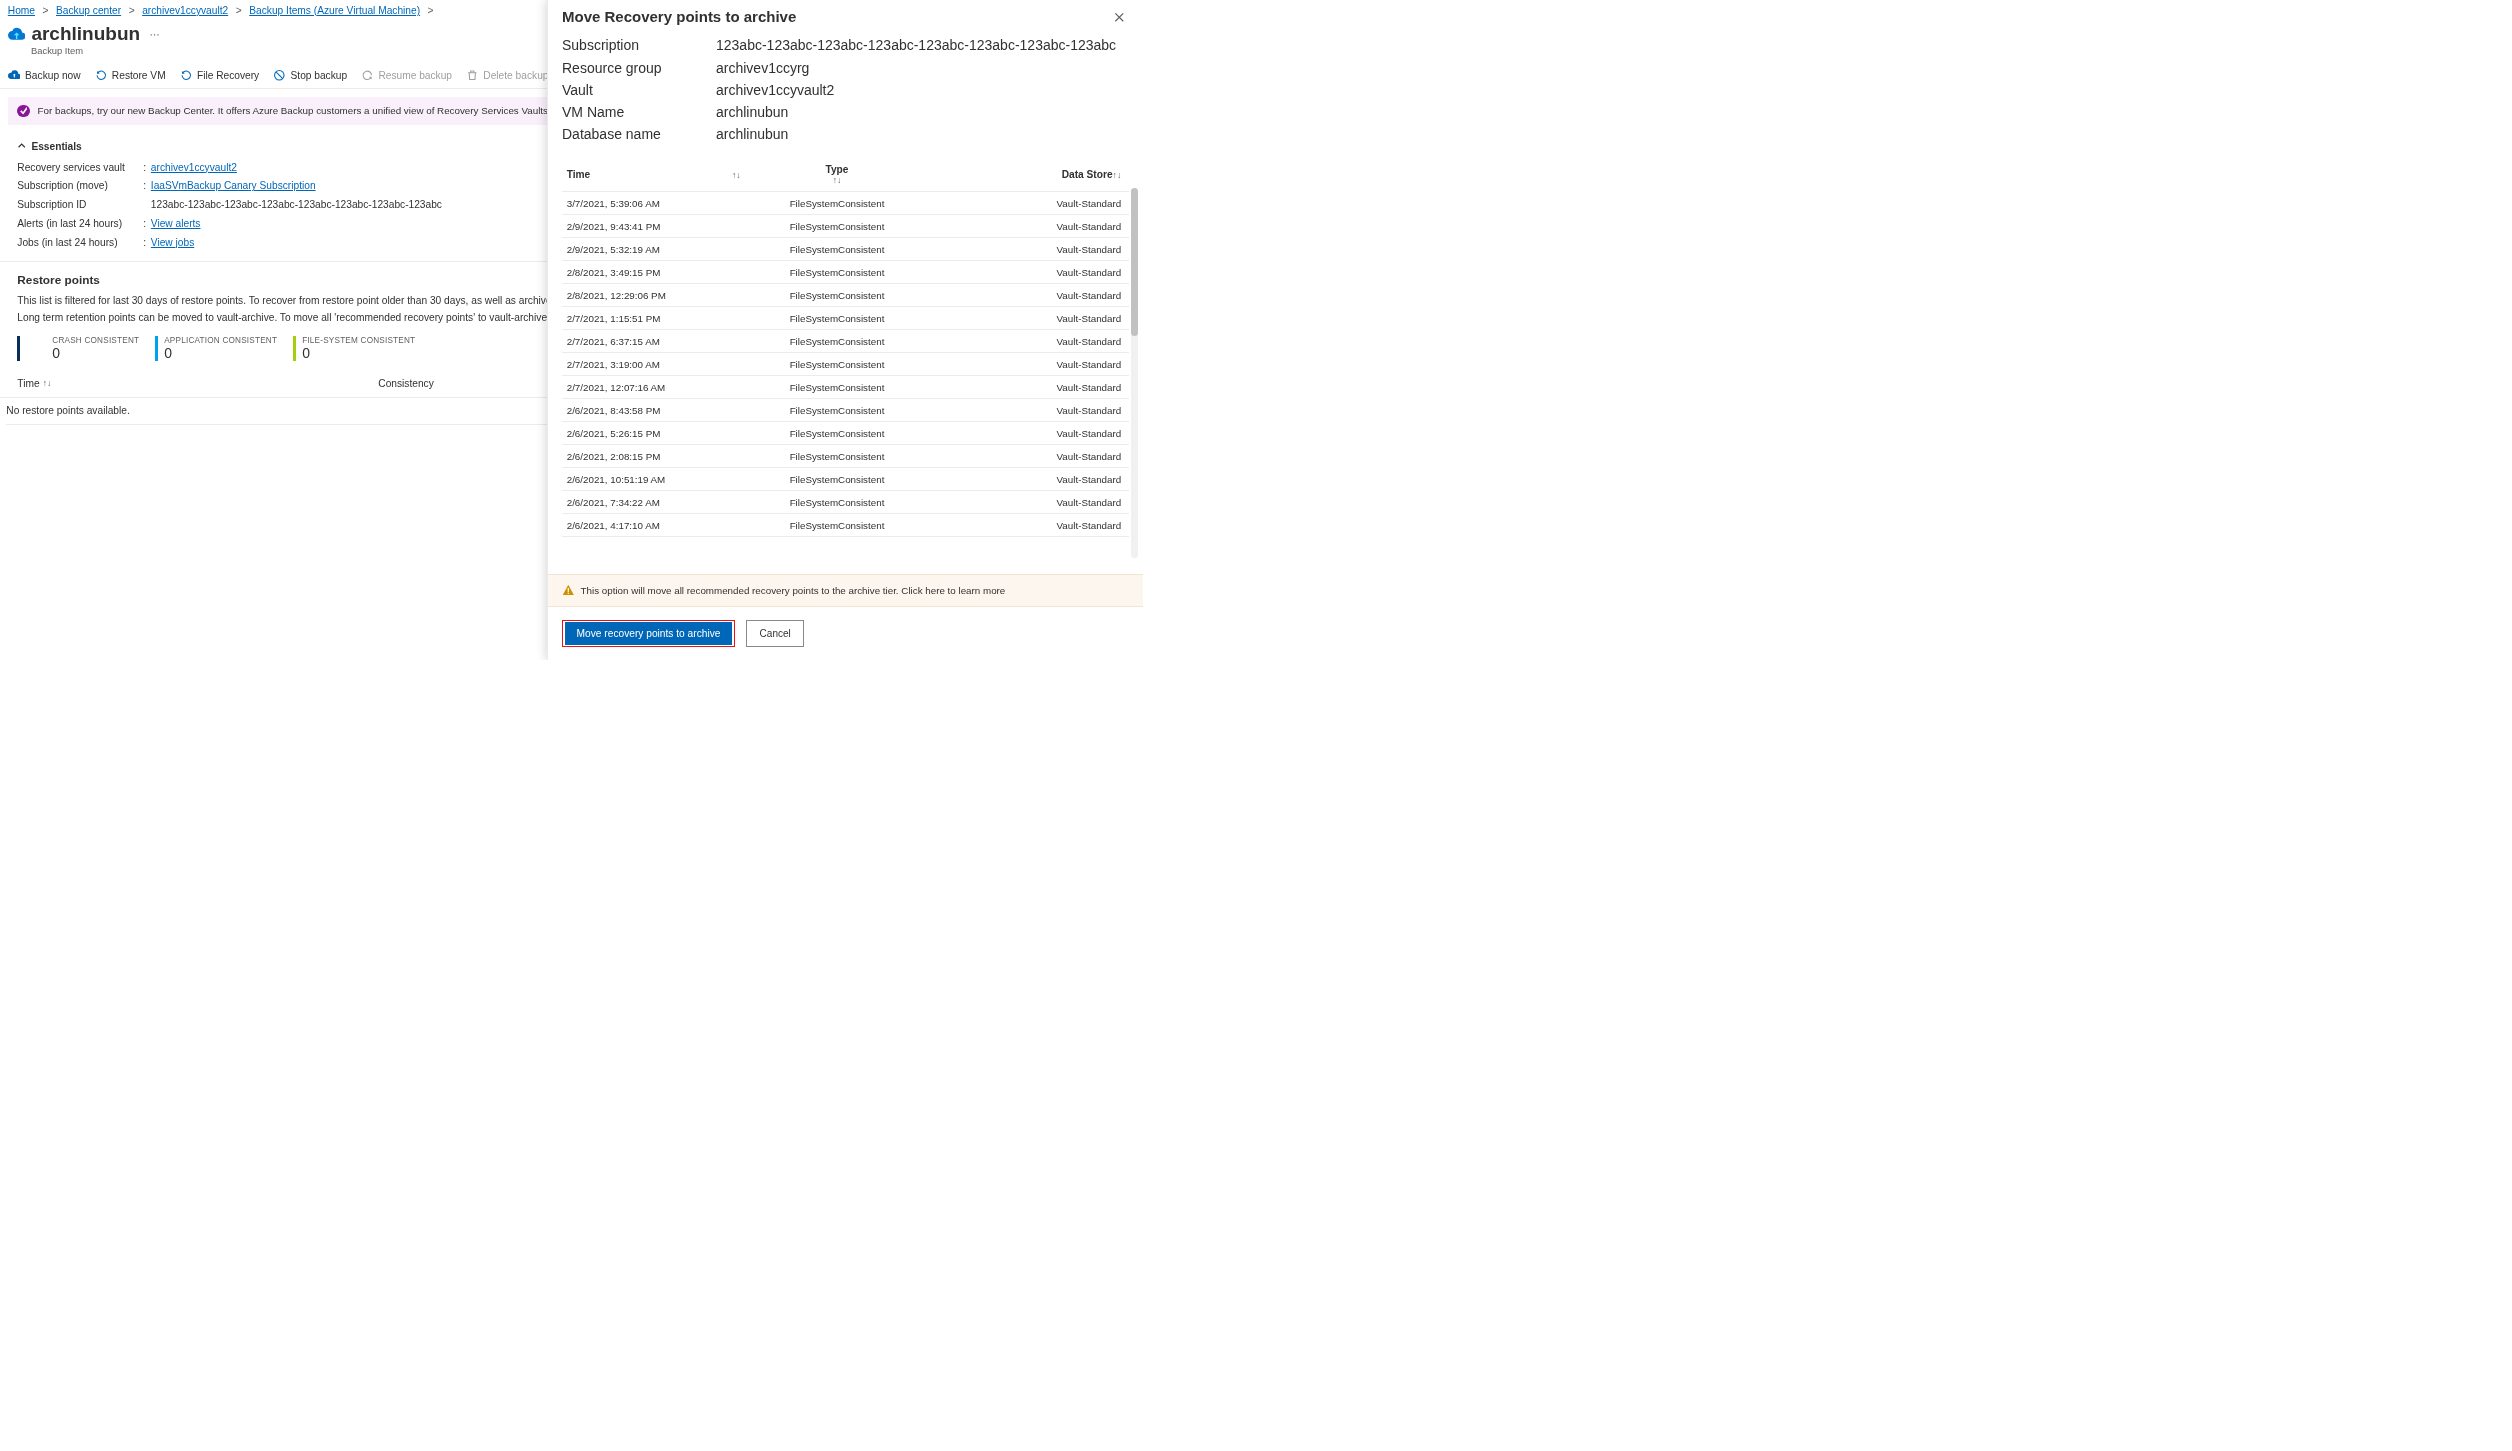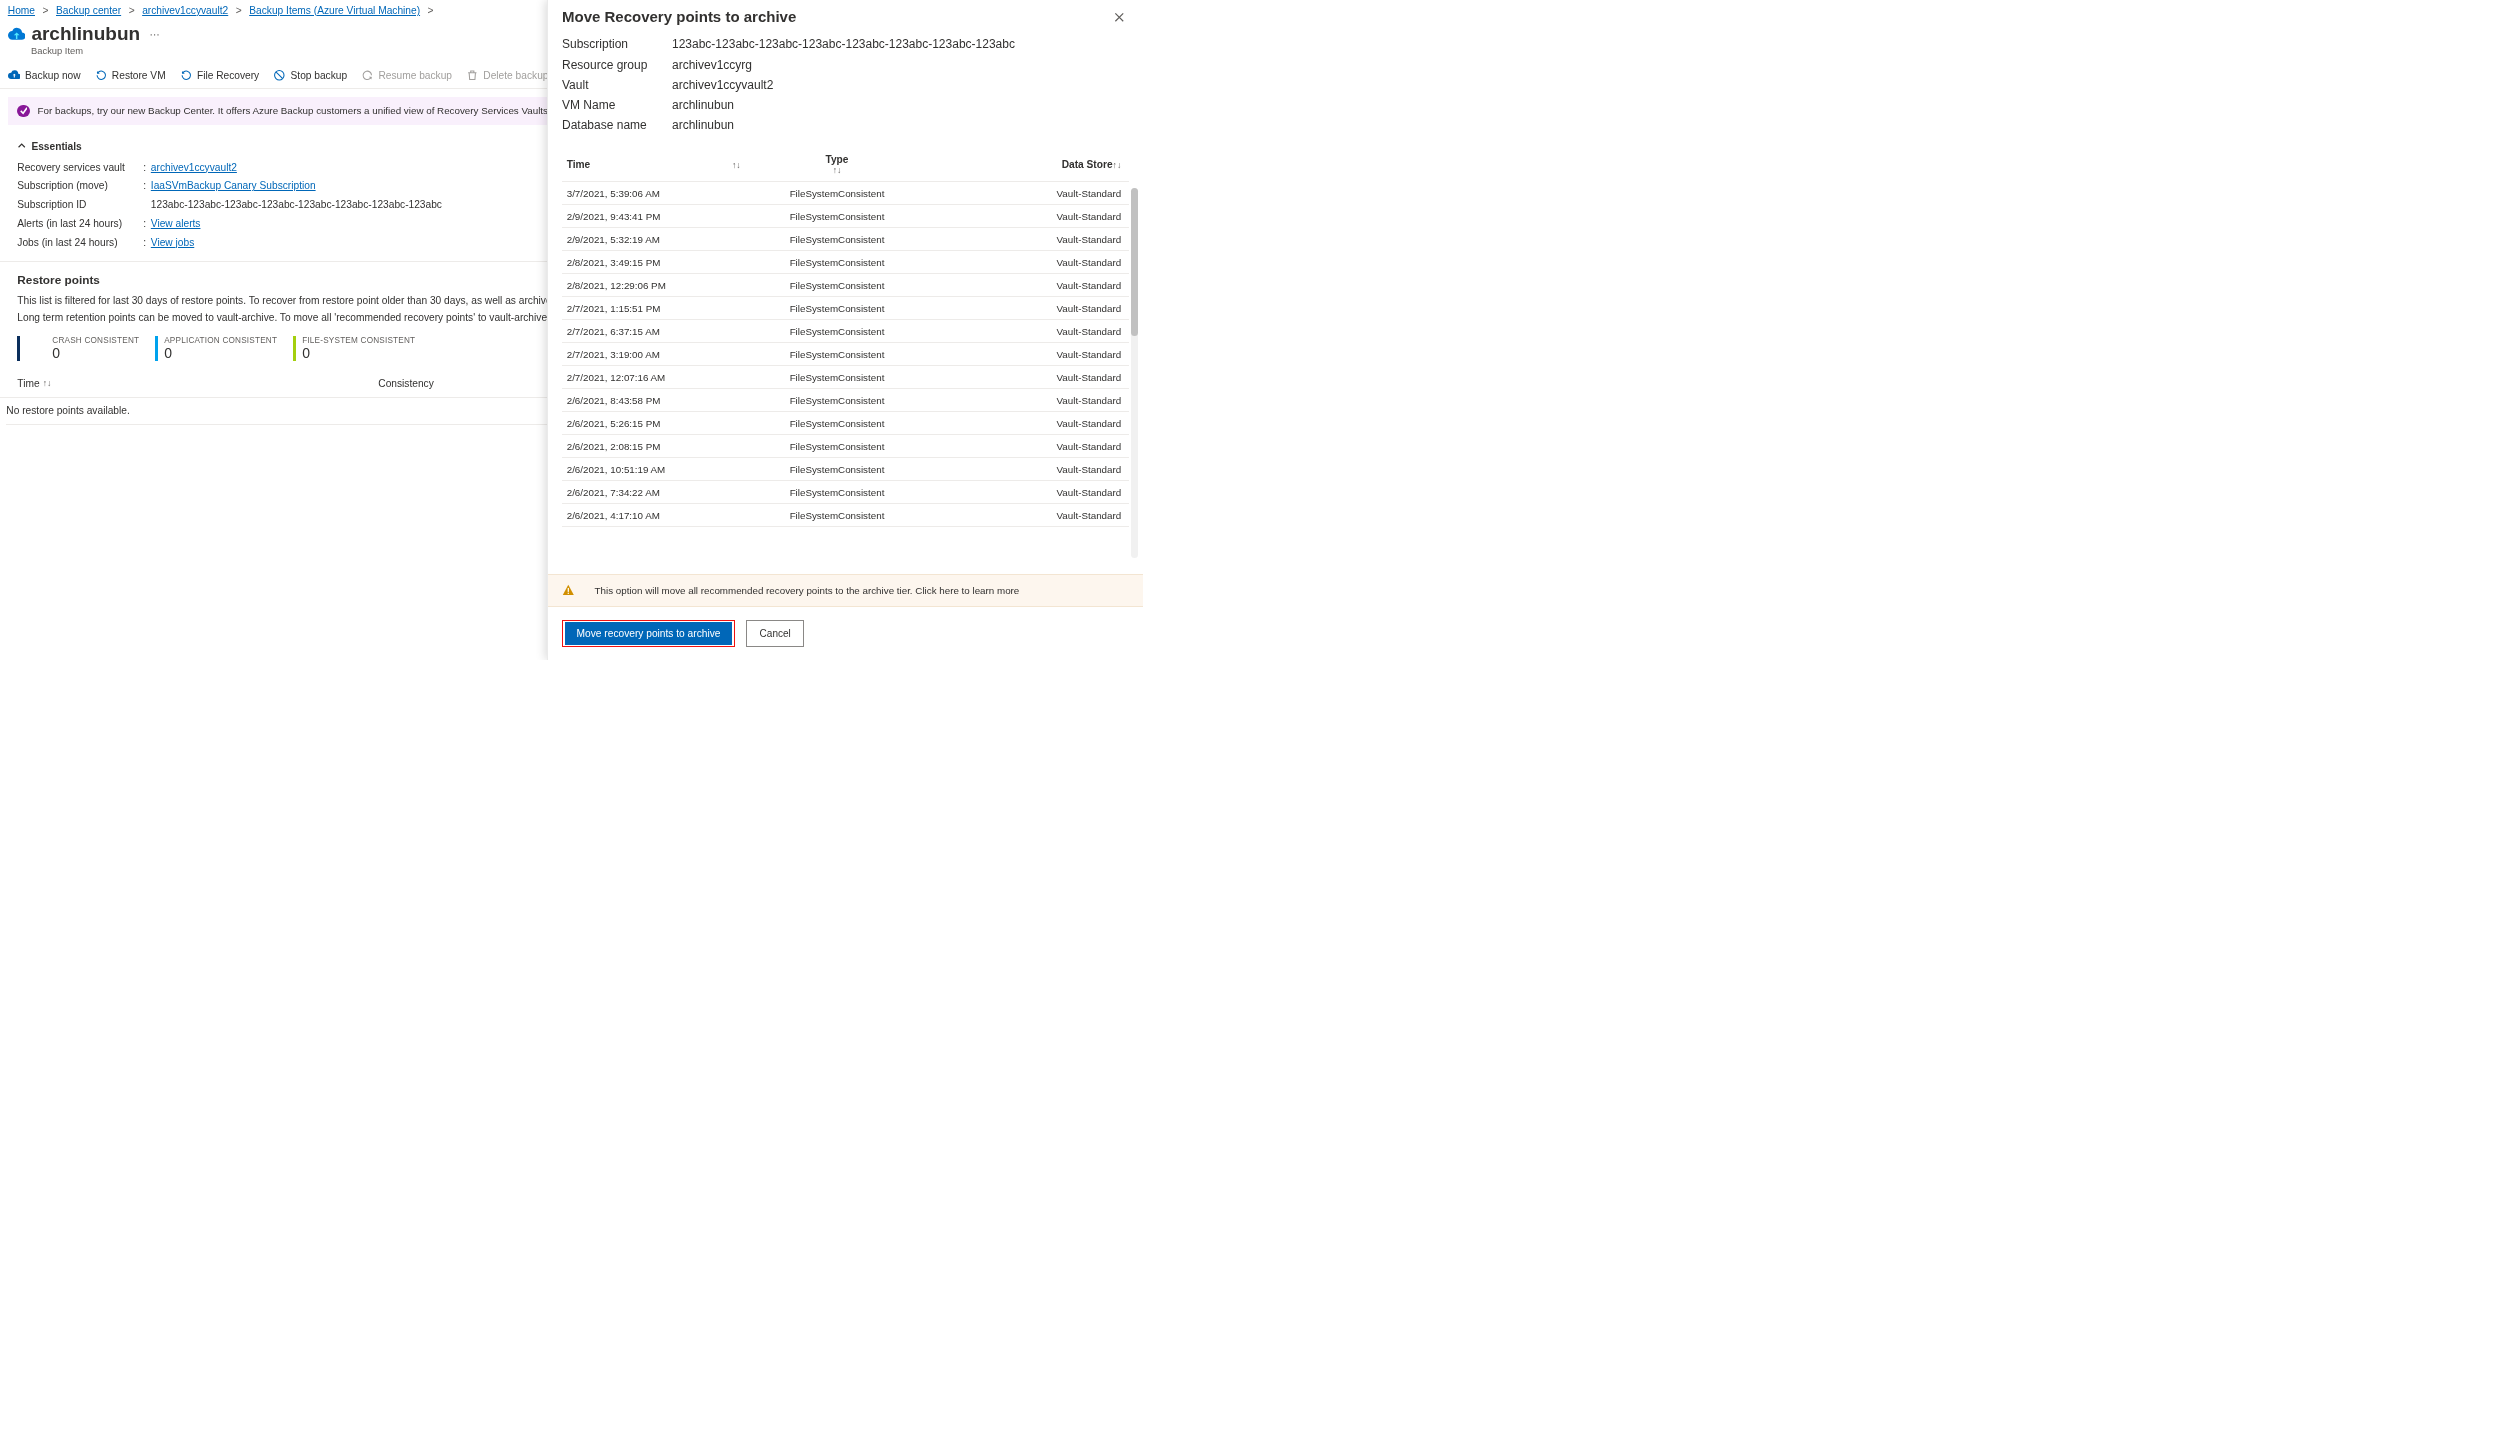--- a/index.html
+++ b/index.html
@@ -127,42 +127,42 @@
     padding: 7.8px 14px 4.7px 14px;
   }
   .blade-title { font-size: 15px; font-weight: 600; }
   .blade-close { cursor: pointer; color: #605e5c; padding: 3.1px; }
   .blade-desc {
     padding: 4.7px 14px 7.8px 14px; font-size: 10.2px; color: #323130;
     line-height: 1.4;
   }
   .blade-desc a { color: #0067b8; }
   .blade-meta { padding: 3.1px 14px; }
-  .blade-meta-row { display: flex; padding: 3.1px 0; font-size: 12px; }
+  .blade-meta-row { display: flex; padding: 3.1px 0; font-size: 14px; gap: 44px; }
   .blade-meta-label { width: 110px; color: #323130; }
   .blade-meta-val { color: #323130; }
   .blade-table {
     margin: 9.4px 14px 0 14px;
     flex: 1 1 auto;
     overflow-y: auto;
   }
   .blade-table-scroll { position: absolute; right: 4.7px; top: 188px; bottom: 102px; width: 7.8px; background: #f1f1f1; border-radius: 3.9px; }
   .blade-table-scroll .thumb { position:absolute; top:0; left:0; right:0; height:40%; background:#c1c1c1; border-radius:3.9px; }
   .blade-th-row, .blade-td-row {
     display: flex;
     border-bottom: 0.8px solid #edebe9;
   }
   .blade-th-row { font-weight: 600; padding: 6.3px 0; }
   .blade-td-row { padding: 5.5px 0; font-size: 9.8px; }
   .bcol-time { width: 188px; padding-left: 4.7px; display: flex; justify-content: space-between; align-items:center; padding-right: 9.4px; }
   .bcol-type { width: 188px; display: flex; justify-content: space-between; align-items:center; padding-right: 14px; flex-direction: column; }
   .bcol-store { flex: 1; display: flex; justify-content: flex-end; align-items:center; padding-right: 7.8px; }
   .blade-th-row .sort-arrows { font-weight: 400; color: #605e5c; }
   .blade-warning {
-    display: flex; align-items: center; gap: 20px;
+    display: flex; align-items: center; gap: 6px;
     background: #fdf6ee;
     padding: 9.4px 14px;
     font-size: 9.8px;
     border-top: 0.8px solid #f3e5d2;
     border-bottom: 0.8px solid #f3e5d2;
   }
   .blade-footer {
     display: flex; gap: 11px; padding: 12.6px 14px;
   }
   .btn-primary {

